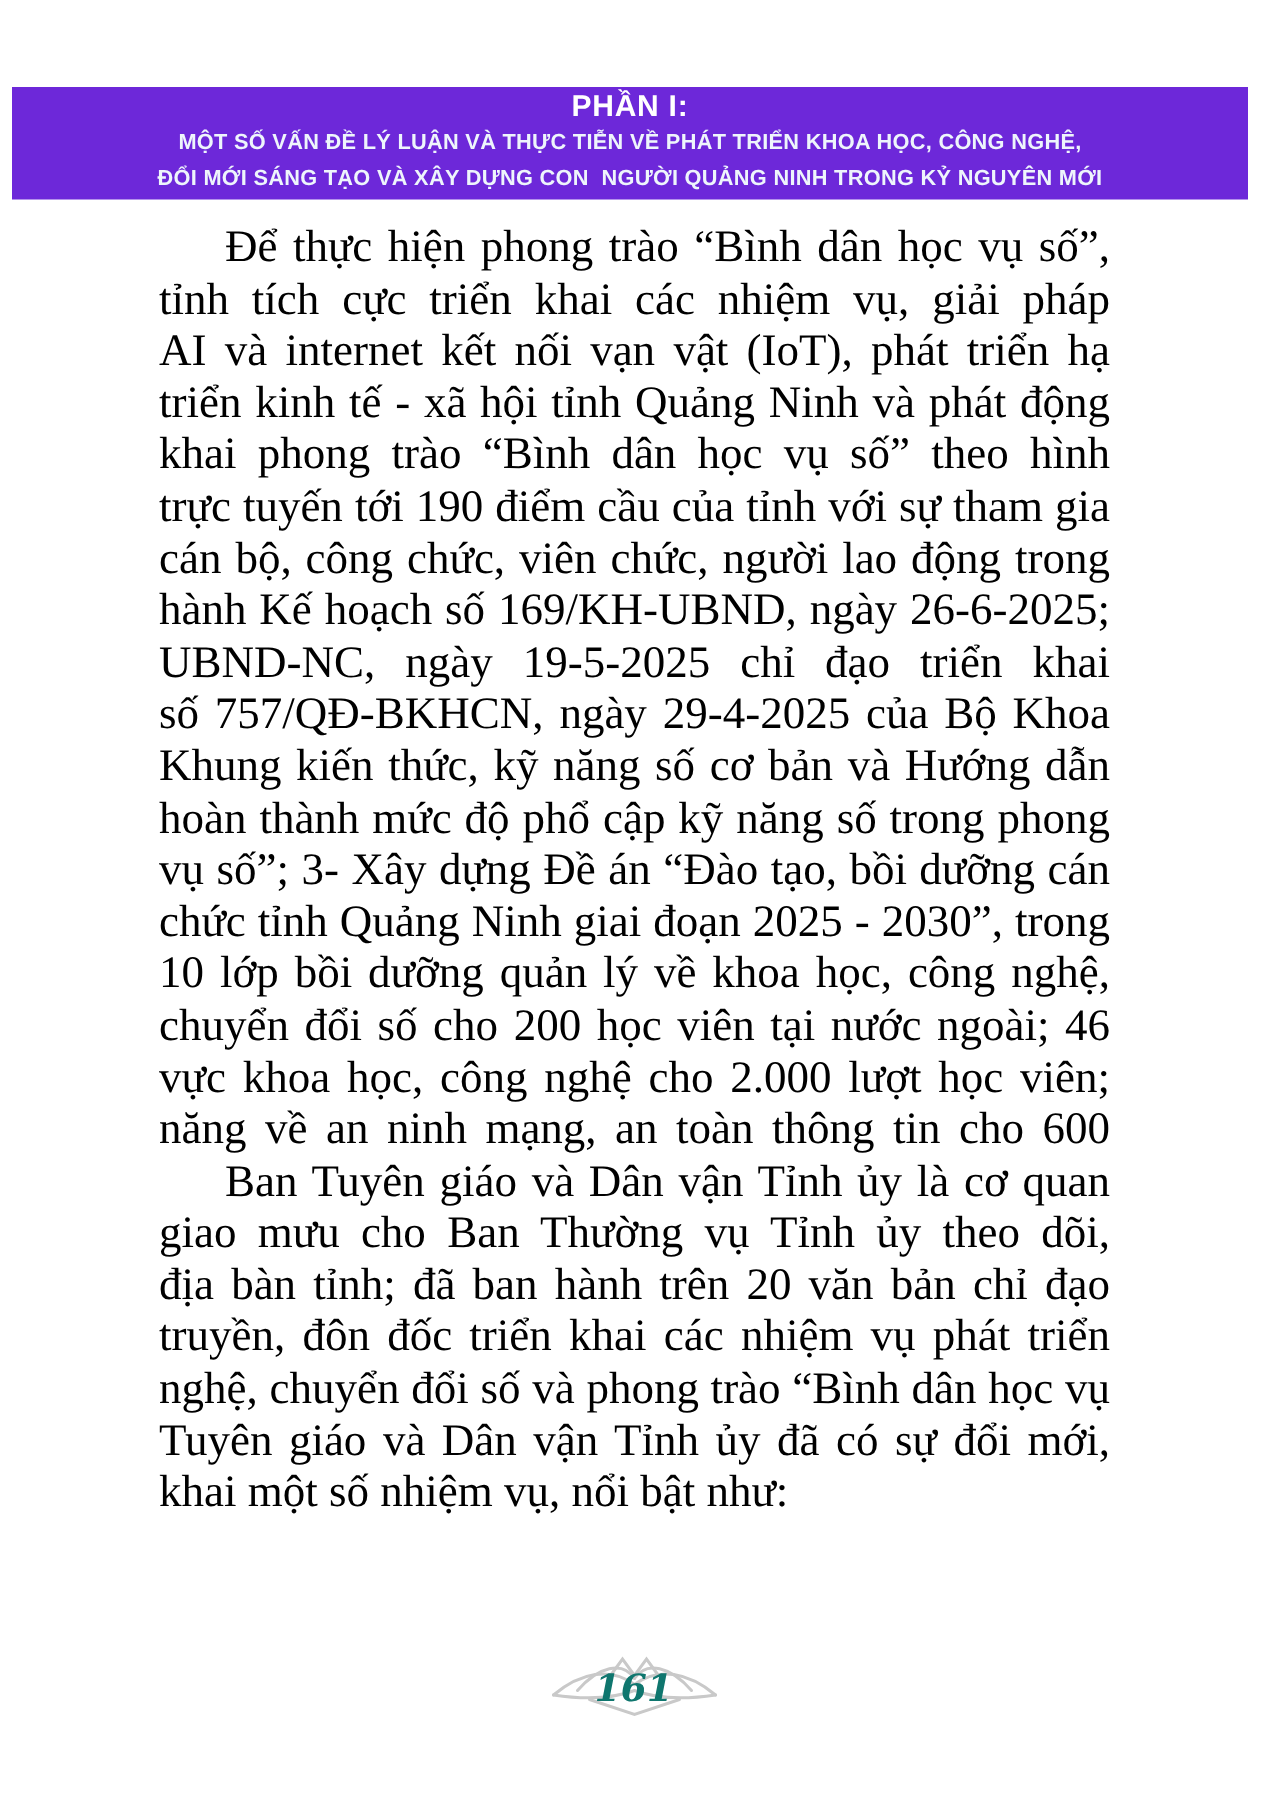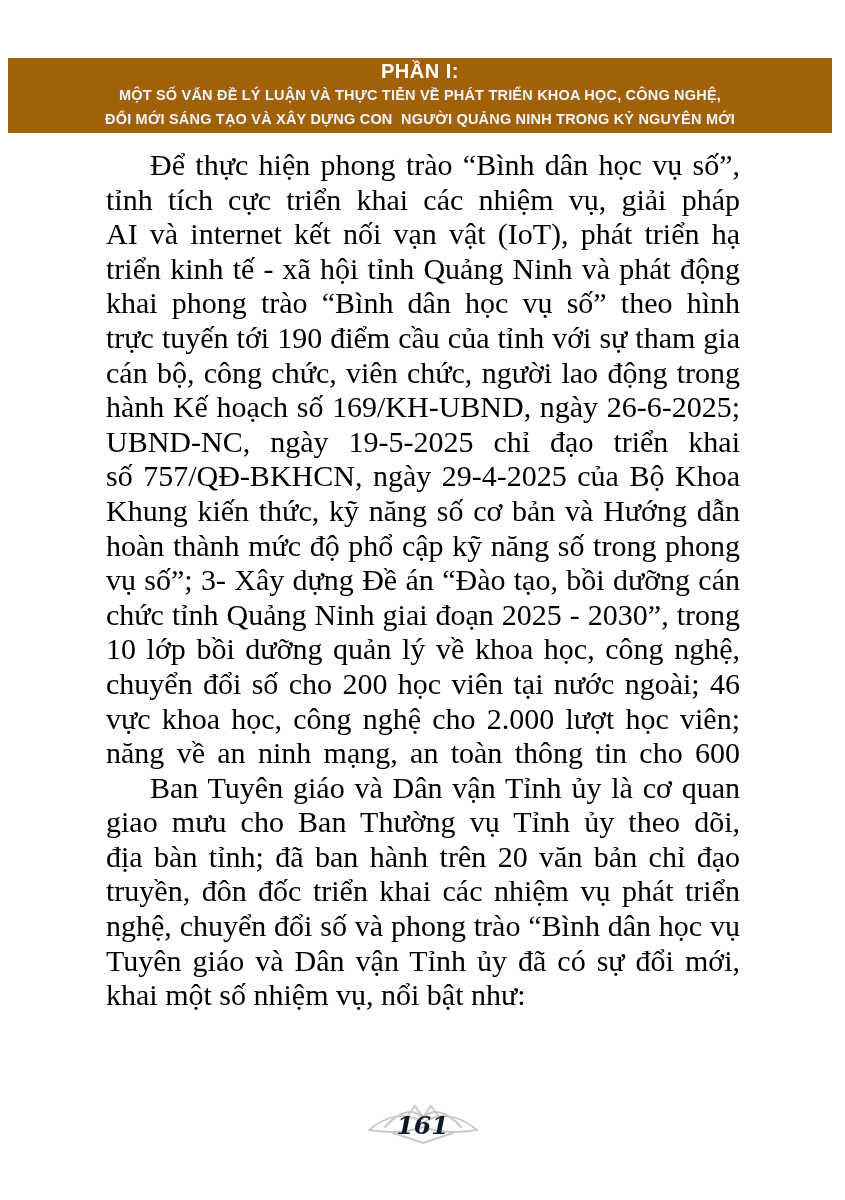--- a/index.html
+++ b/index.html
@@ -89,29 +89,29 @@
   .page-number {
     position: absolute;
     left: 0;
     top: 8px;
     width: 120px;
     text-align: center;
     font-family: "DejaVu Serif", "Liberation Serif", serif;
     font-weight: 700;
     font-style: italic;
     font-size: 25px;
-    color: #0f172a;
+    color: #0f766e;
   }
 </style>
 </head>
 <body>
 
 <div class="page">
 
-  <header class="banner" style="background: #a16207;">
+  <header class="banner" style="background: #6d28d9;">
     <div class="part-label">PHẦN I:</div>
     <div class="subtitle">MỘT SỐ VẤN ĐỀ LÝ LUẬN VÀ THỰC TIỄN VỀ PHÁT TRIỂN KHOA HỌC, CÔNG NGHỆ,</div>
     <div class="subtitle">ĐỔI MỚI SÁNG TẠO VÀ XÂY DỰNG CON  NGƯỜI QUẢNG NINH TRONG KỶ NGUYÊN MỚI</div>
   </header>
 
   <main class="body-text">
       <div class="paragraph">
         <div class="line first">Để thực hiện phong trào “Bình dân học vụ số”, Ủy ban nhân dân</div>
         <div class="line">tỉnh tích cực triển khai các nhiệm vụ, giải pháp trọng tâm sau: 1- Tổ</div>
         <div class="line">AI và internet kết nối vạn vật (IoT), phát triển hạ tầng số cho phát</div>

